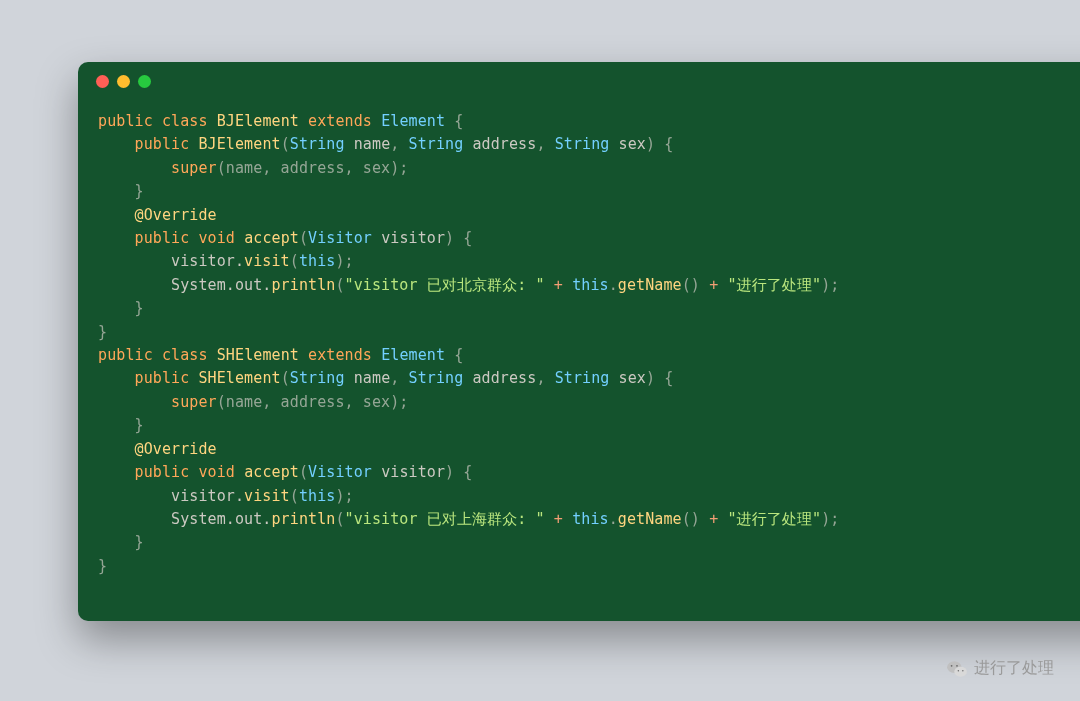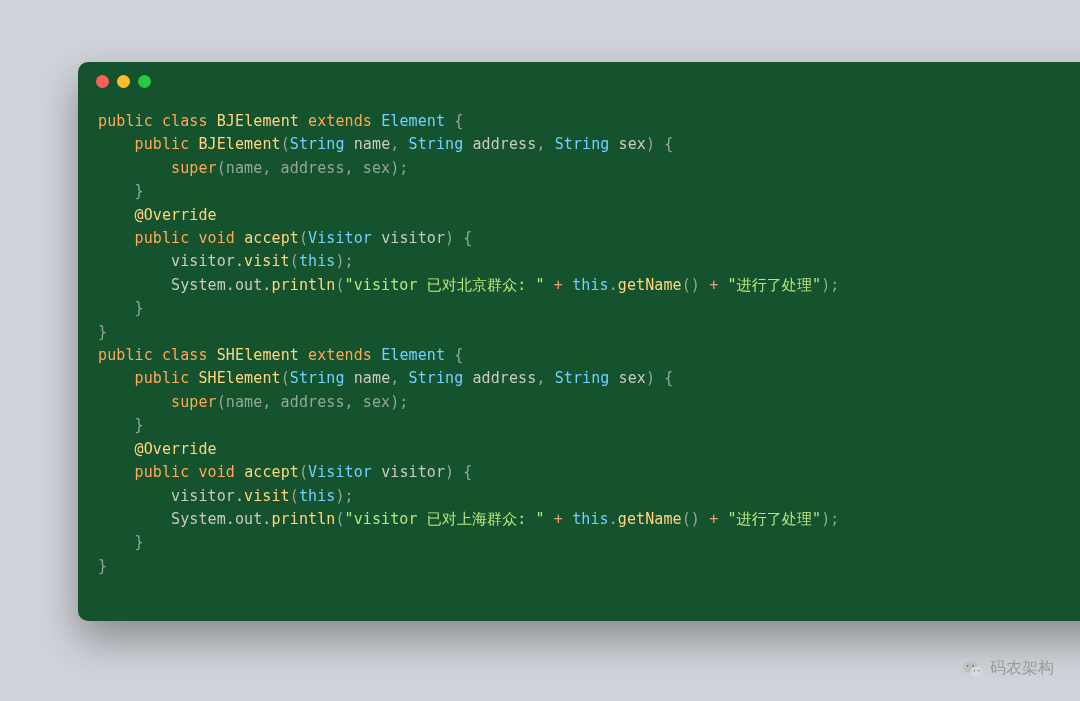--- a/index.html
+++ b/index.html
@@ -105,14 +105,14 @@
   <span class="wm-icon">
     <svg viewBox="0 0 24 20" width="22" height="18">
       <ellipse cx="9" cy="8" rx="8" ry="6.5" fill="#c0c0c0"></ellipse>
       <ellipse cx="16" cy="13" rx="7" ry="5.5" fill="#d9d9d9"></ellipse>
       <circle cx="6" cy="6.5" r="1" fill="#6a6a6a"></circle>
       <circle cx="12" cy="6.5" r="1" fill="#6a6a6a"></circle>
       <circle cx="13.5" cy="12" r="0.8" fill="#6a6a6a"></circle>
       <circle cx="18.5" cy="12" r="0.8" fill="#6a6a6a"></circle>
     </svg>
   </span>
-  <span>码农架构</span>
+  <span>进行了处理</span>
 </div>
 
 </body></html>

